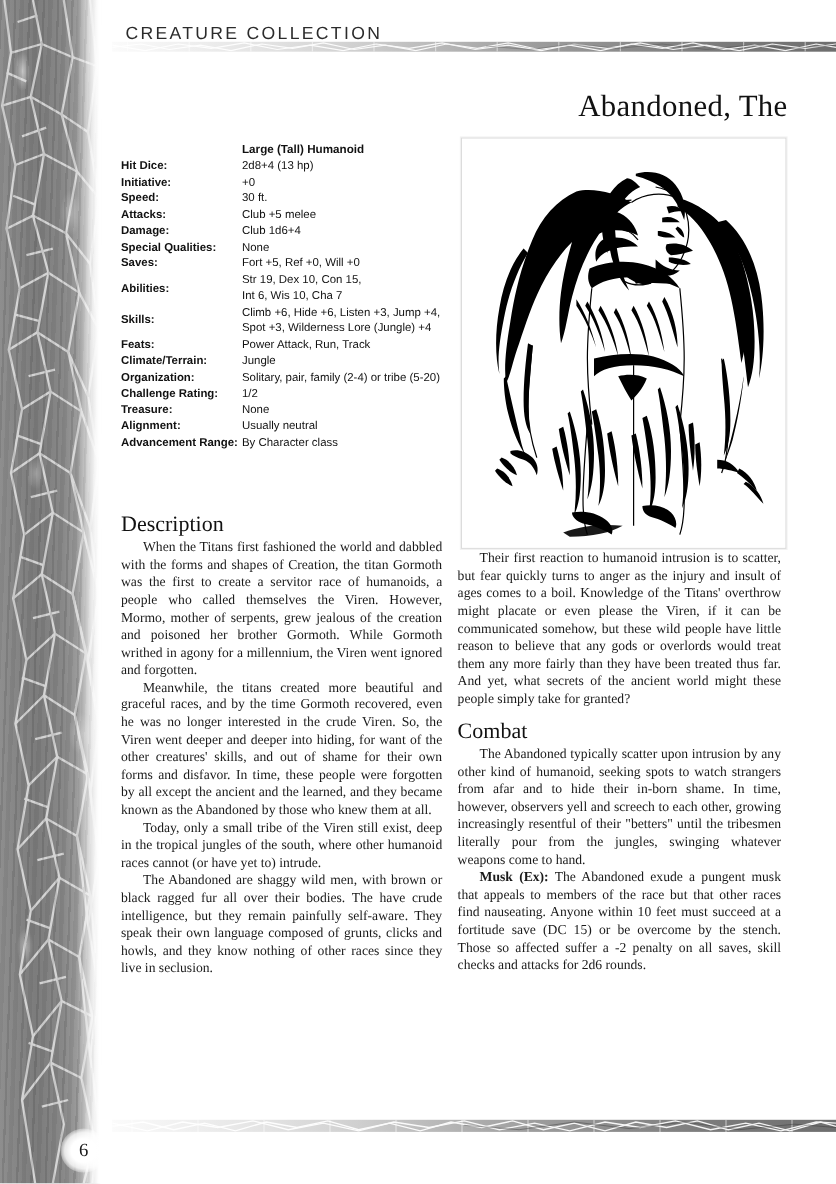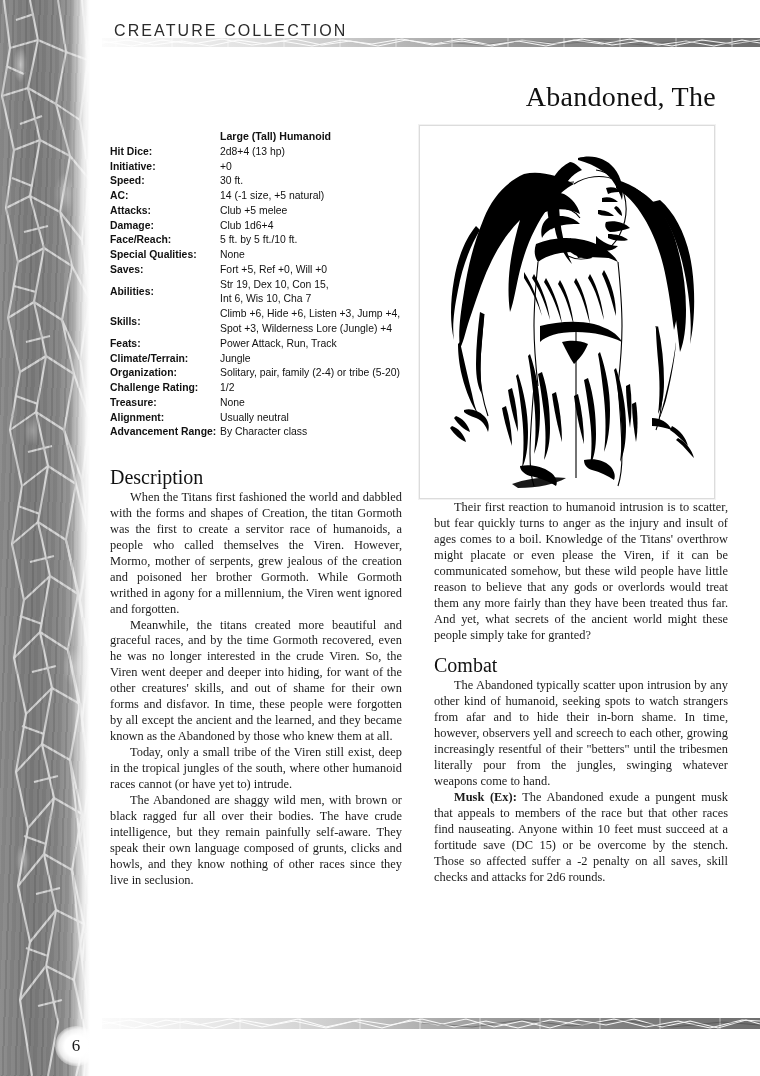--- a/index.html
+++ b/index.html
@@ -165,21 +165,21 @@
 
   
   .col-left {
     position: absolute;
     left: 110px; top: 455px;
     width: 292px;
   }
   
   .col-right {
     position: absolute;
-    left: 434px; top: 500px;
+    left: 416px; top: 500px;
     width: 294px;
   }
 
   
   .illo-frame {
     position: absolute;
     left: 419px; top: 125px;
     width: 294px; height: 372px;
     background: #ffffff;
     border: 1px solid #dcdcdc;
@@ -243,41 +243,29 @@
             <span class="sub">+0</span>
           </div>
         </div>
         <div class="stat-row">
           <div class="stat-label">Speed:</div>
           <div class="stat-value">
             <span class="sub">30 ft.</span>
           </div>
         </div>
         <div class="stat-row">
-          <div class="stat-label">AC:</div>
-          <div class="stat-value">
-            <span class="sub">14 (-1 size, +5 natural)</span>
-          </div>
-        </div>
-        <div class="stat-row">
           <div class="stat-label">Attacks:</div>
           <div class="stat-value">
             <span class="sub">Club +5 melee</span>
           </div>
         </div>
         <div class="stat-row">
           <div class="stat-label">Damage:</div>
           <div class="stat-value">
             <span class="sub">Club 1d6+4</span>
-          </div>
-        </div>
-        <div class="stat-row">
-          <div class="stat-label">Face/Reach:</div>
-          <div class="stat-value">
-            <span class="sub">5 ft. by 5 ft./10 ft.</span>
           </div>
         </div>
         <div class="stat-row">
           <div class="stat-label">Special Qualities:</div>
           <div class="stat-value">
             <span class="sub">None</span>
           </div>
         </div>
         <div class="stat-row">
           <div class="stat-label">Saves:</div>

